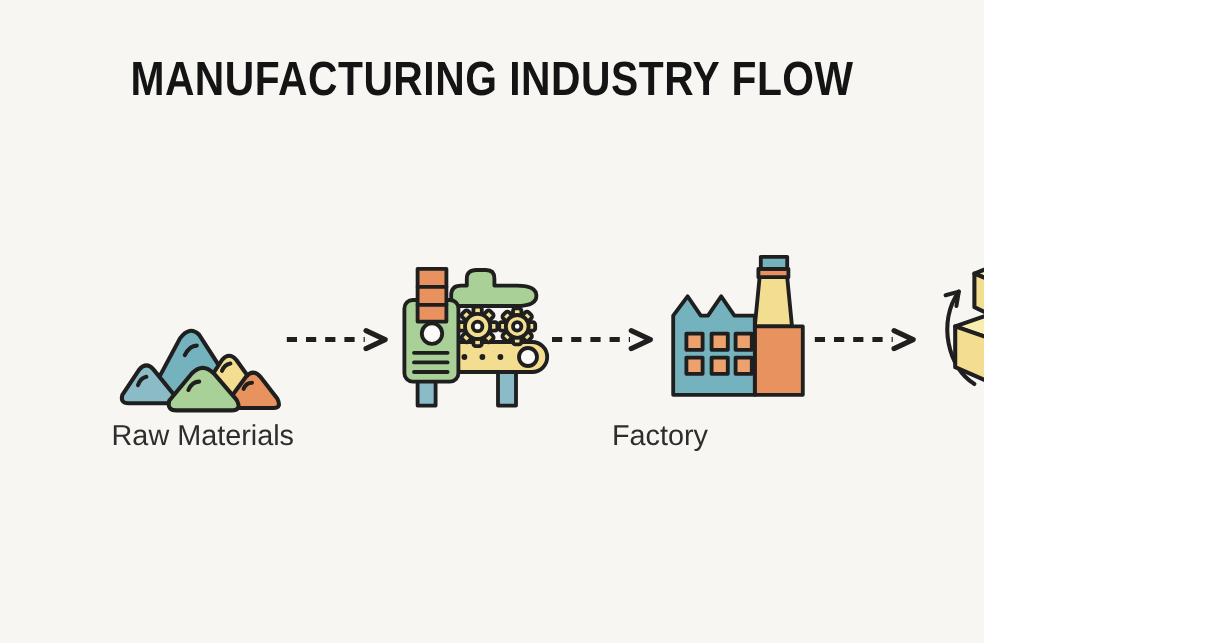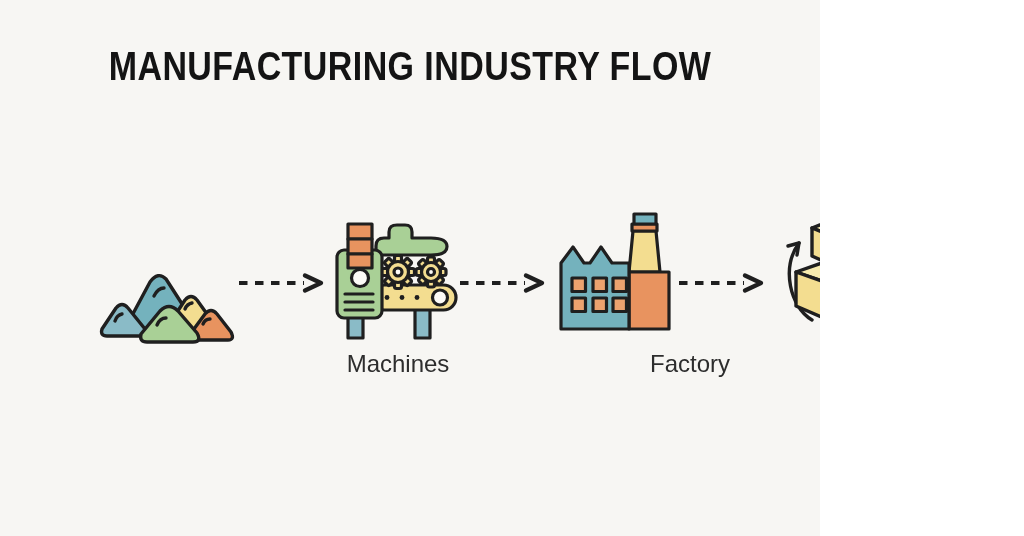--- a/index.html
+++ b/index.html
@@ -28,21 +28,21 @@
   .ar-1{left:236px;top:273px;}
   .ar-2{left:457px;top:273px;}
   .ar-3{left:676px;top:273px;}
   .label{
     position:absolute;top:350px;
     font-size:24px;line-height:27px;
     color:var(--label,#2d2d2d);
   }
   .lb-raw{left:69px;width:200px;text-align:center;}
   .lb-machines{left:298px;width:200px;text-align:center;}
-  .lb-factory{left:530px;width:200px;text-align:right;}
+  .lb-factory{left:510px;width:200px;text-align:left;}
   .lb-products{left:797px;width:122px;text-align:left;}
   
   .ol{stroke:var(--outline,#1f1f1f);stroke-linejoin:round;stroke-linecap:round;}
   .f-teal{fill:var(--teal,#74b2bd);}
   .f-blue{fill:var(--blue,#8abbc7);}
   .f-green{fill:var(--green,#a9d096);}
   .f-yellow{fill:var(--yellow,#f3dd90);}
   .f-paleYellow{fill:var(--paleYellow,#f8ecae);}
   .f-orange{fill:var(--orange,#e8935f);}
   .f-orange2{fill:var(--deepOrange,#dd8558);}
@@ -219,16 +219,16 @@
 
       <g class="f-ink" stroke="none">
         <rect x="82" y="47" width="3.5" height="8"></rect>
         <rect x="88.5" y="48.5" width="6.5" height="7.5"></rect>
         <rect x="86" y="87" width="4" height="9"></rect>
         <rect x="93" y="89" width="7.5" height="8"></rect>
       </g>
     </g>
   </svg>
 
-  <div class="label lb-machines">Machines</div>
+  <div class="label lb-raw">Raw Materials</div>
   <div class="label lb-factory">Factory</div>
 
 </div>
 
 </body></html>

